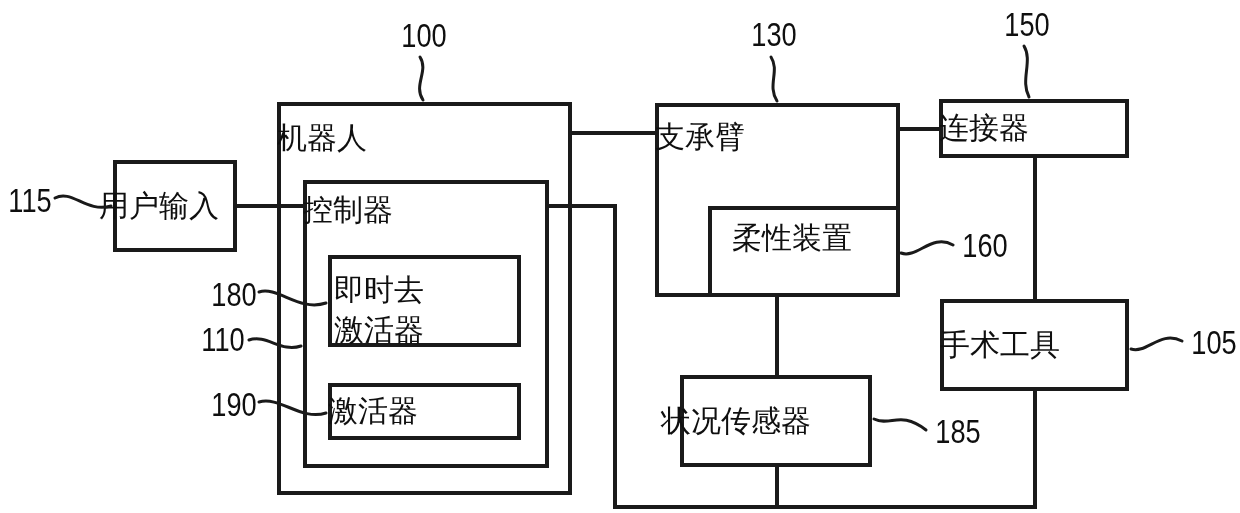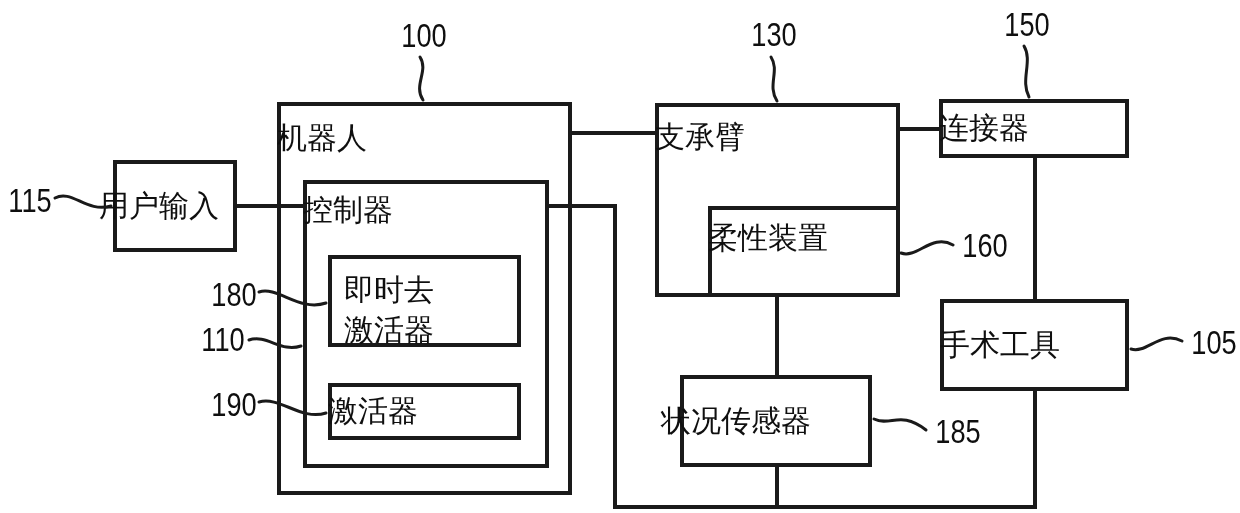--- a/index.html
+++ b/index.html
@@ -63,28 +63,28 @@
   <div class="hline" style="left:613px;top:505px;width:424px"></div>
   <div class="hline" style="left:572px;top:131px;width:85px"></div>
   <div class="hline" style="left:898px;top:127px;width:43px"></div>
   <div class="vline" style="left:1033px;top:156px;height:145px"></div>
   <div class="vline" style="left:1033px;top:389px;height:120px"></div>
   <div class="vline" style="left:775px;top:295px;height:82px"></div>
   <div class="vline" style="left:775px;top:465px;height:44px"></div>
 
   <div class="boxlabel" style="left:277px;top:118px;width:295px">机器人</div>
   <div class="boxlabel" style="left:303px;top:190px;width:200px">控制器</div>
-  <div class="boxlabel" style="left:344px;top:270px;width:225px">
+  <div class="boxlabel" style="left:334px;top:270px;width:225px">
     <div>即时去</div>
     <div>激活器</div>
   </div>
   <div class="boxlabel" style="left:328px;top:391px;width:193px">激活器</div>
   <div class="boxlabel" style="left:99px;top:186px;width:124px">用户输入</div>
   <div class="boxlabel" style="left:655px;top:117px;width:287px">支承臂</div>
-  <div class="boxlabel" style="left:708px;top:218px;width:208px">柔性装置</div>
+  <div class="boxlabel" style="left:732px;top:218px;width:208px">柔性装置</div>
   <div class="boxlabel" style="left:939px;top:108px;width:226px">连接器</div>
   <div class="boxlabel" style="left:940px;top:325px;width:218px">手术工具</div>
   <div class="boxlabel" style="left:661px;top:401px;width:232px">状况传感器</div>
 
   <div class="ref" style="left:389px;top:15px">100</div>
   <div class="ref" style="left:739px;top:14px">130</div>
   <div class="ref" style="left:992px;top:4px">150</div>
   <div class="ref" style="left:-5px;top:180px">115</div>
   <div class="ref" style="left:199px;top:274px">180</div>
   <div class="ref" style="left:188px;top:319px">110</div>

